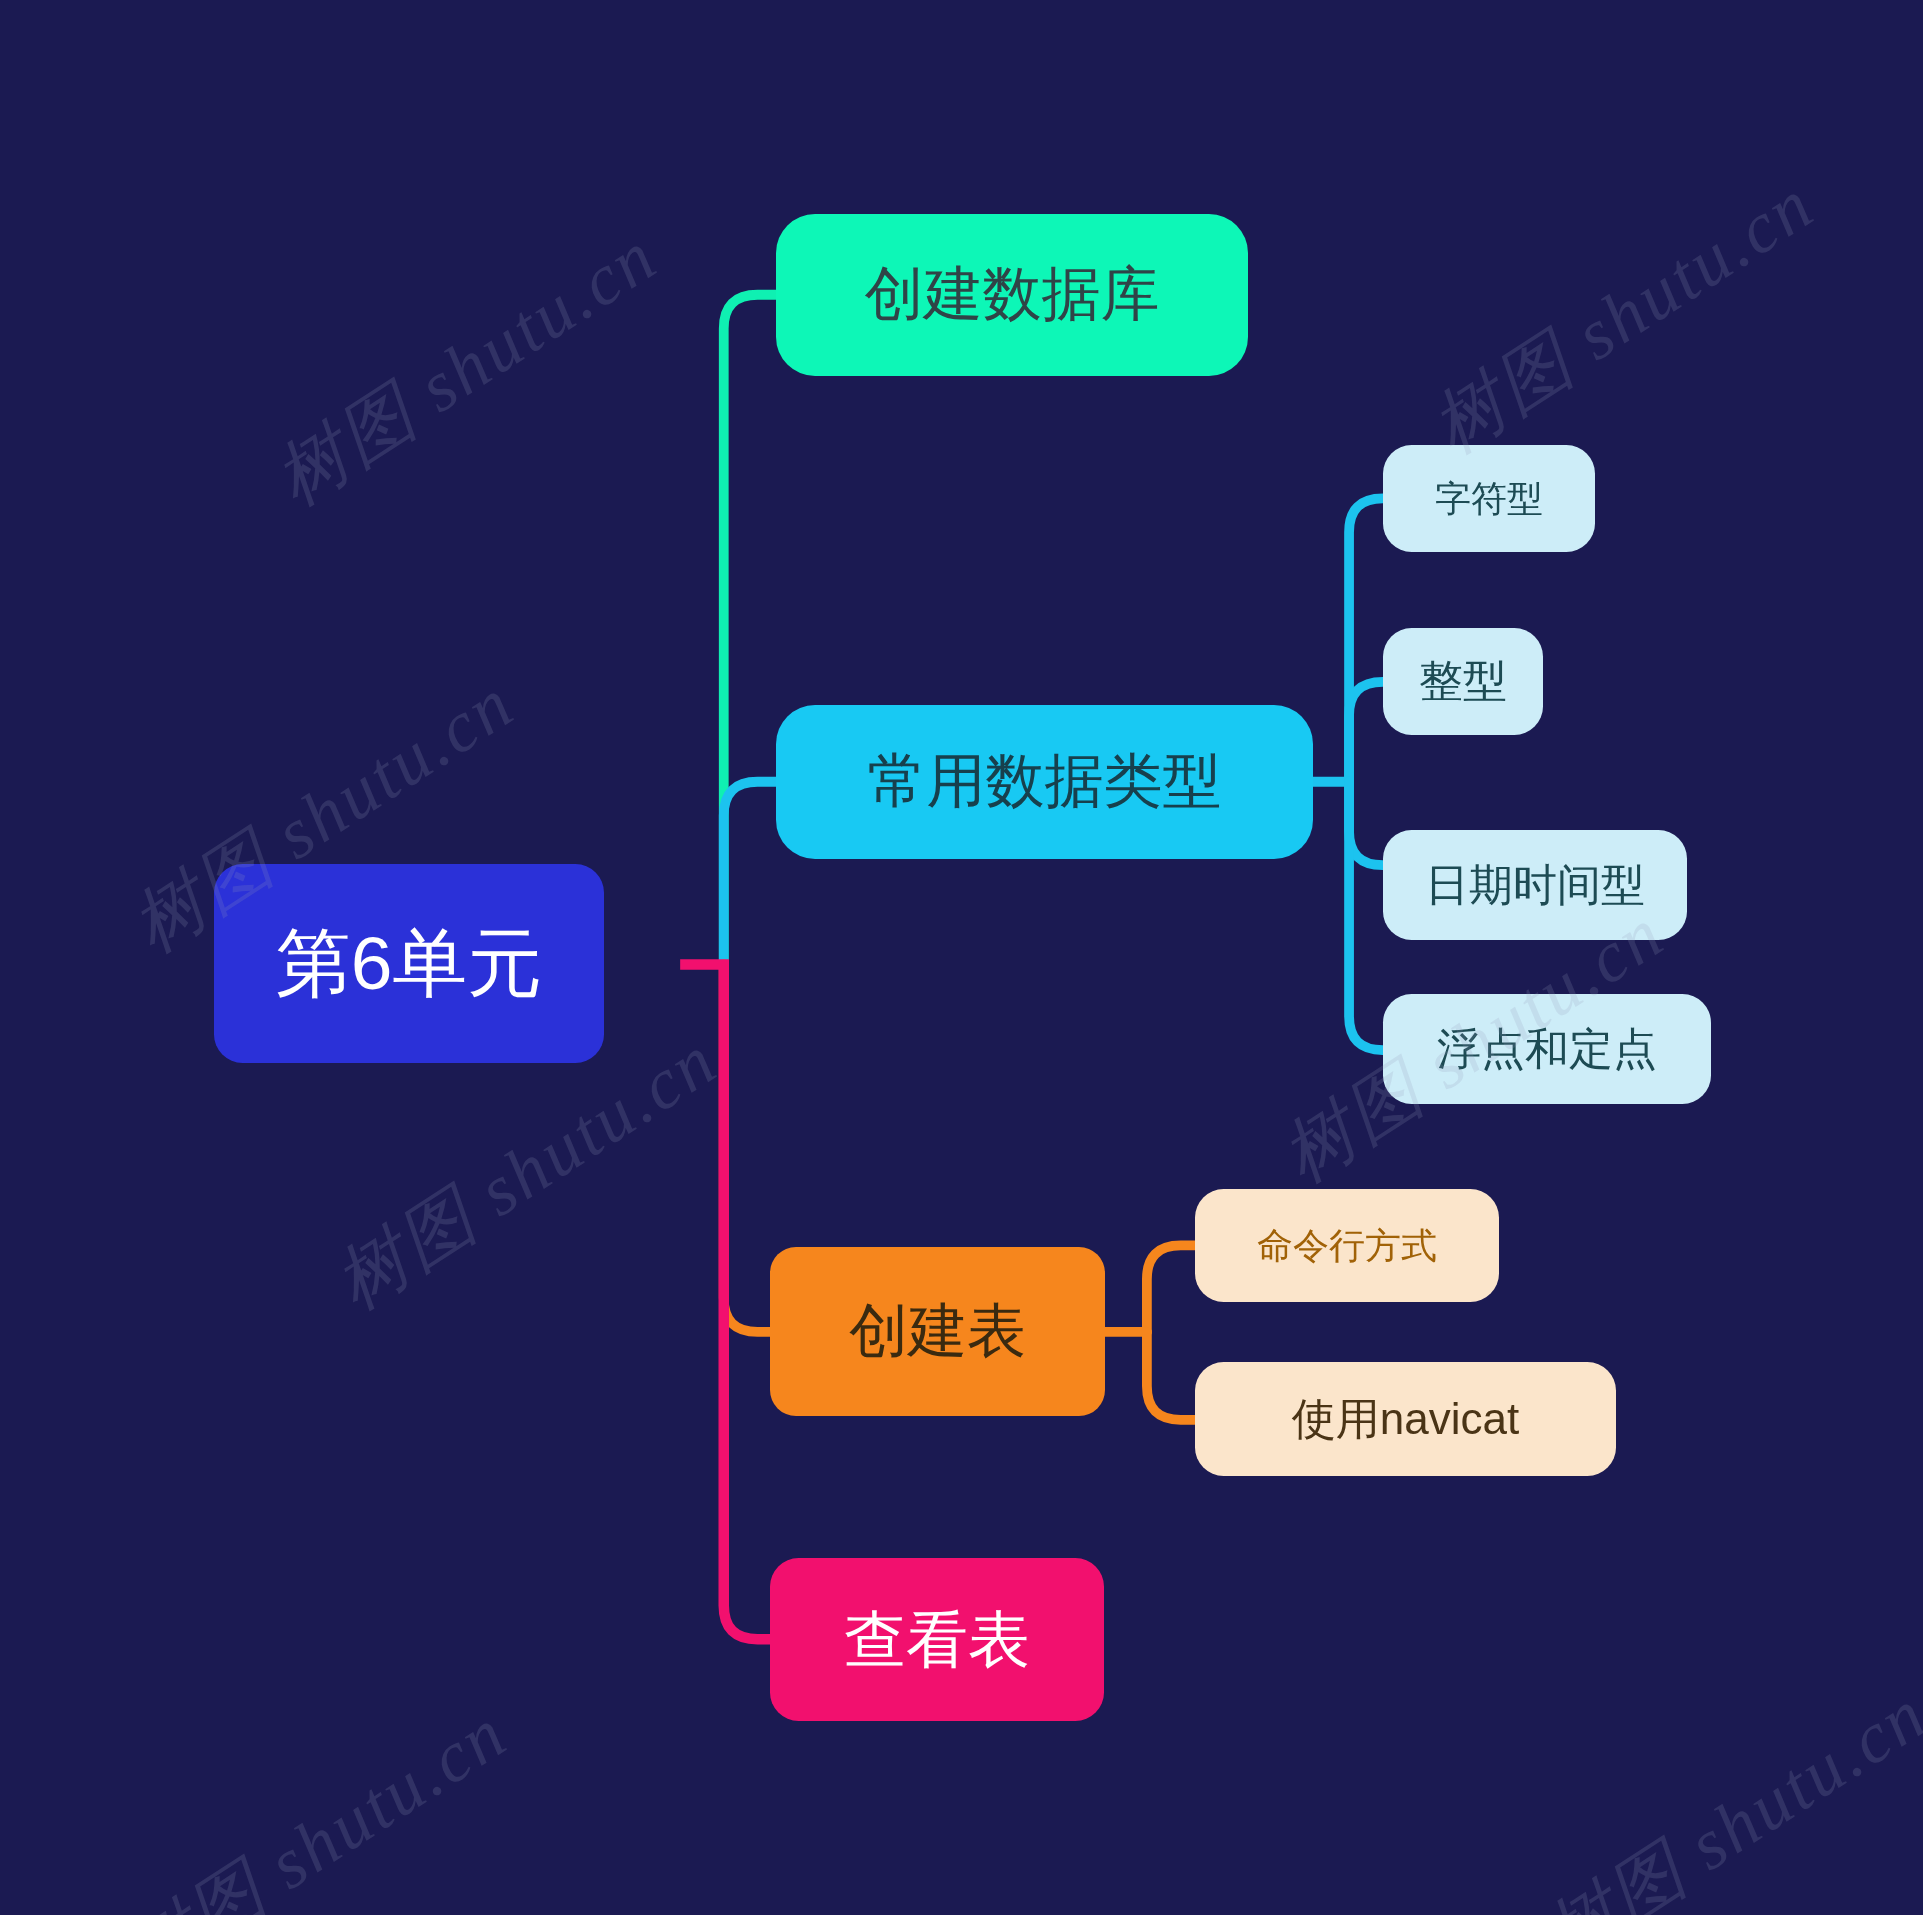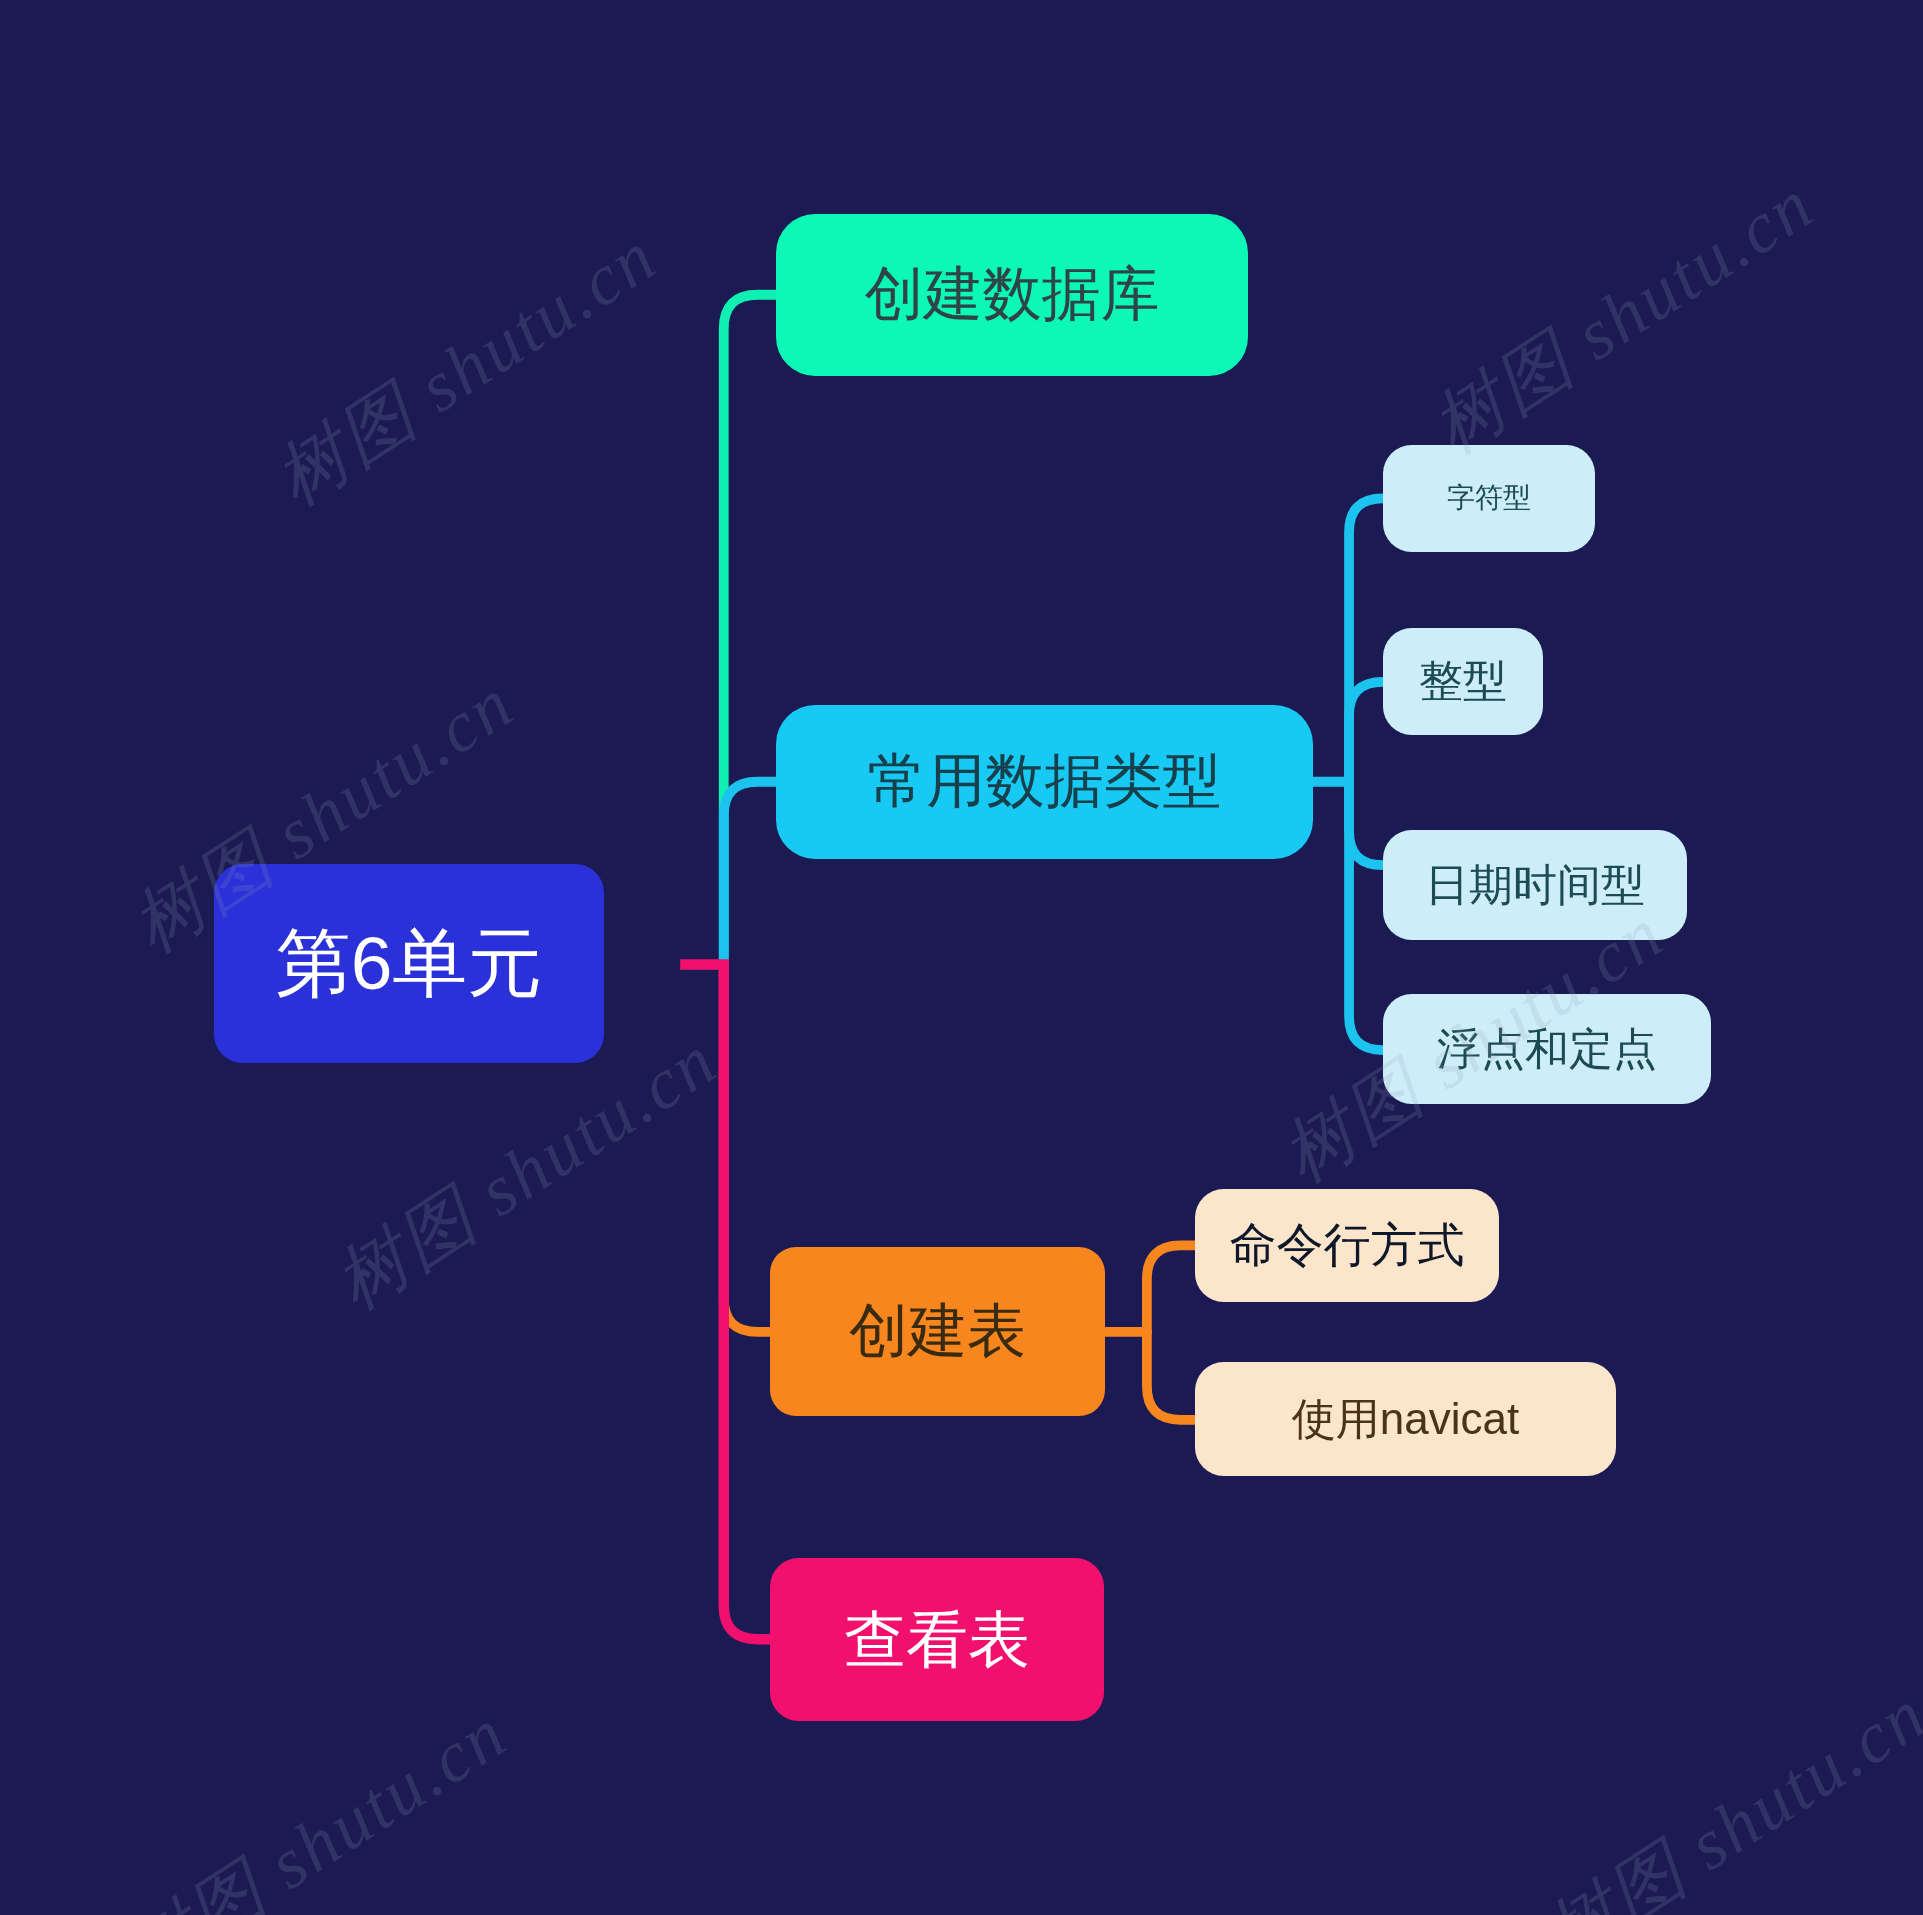--- a/index.html
+++ b/index.html
@@ -8,31 +8,31 @@
   #wires{position:absolute;left:0;top:0;z-index:1;}
   .node{position:absolute;display:flex;align-items:center;justify-content:center;
         box-sizing:border-box;z-index:2;text-align:center;line-height:1.15;}
   .node-root{left:214px;top:864px;width:390px;height:199px;background:#2b31d8;border-radius:28.6px;
              color:#ffffff;font-size:75px;}
   .node-createdb{left:776px;top:214px;width:472px;height:162px;background:#0df7b7;border-radius:39px;
              color:#2f4447;font-size:59px;}
   .node-datatypes{left:776px;top:705px;width:537px;height:154px;background:#18c9f3;border-radius:39px;
              color:#17404d;font-size:59px;}
   .node-chartype{left:1383px;top:445px;width:212px;height:107px;background:#cdedf8;border-radius:28.6px;
-             color:#1d4b54;font-size:28px;}
+             color:#1d4b54;font-size:36px;}
   .node-inttype{left:1383px;top:628px;width:160px;height:107px;background:#cdedf8;border-radius:28.6px;
              color:#1d4b54;font-size:44px;}
   .node-datetype{left:1383px;top:810px;width:304px;height:110px;background:#cdedf8;border-radius:28.6px;
              color:#1d4b54;font-size:44px;margin-top:20px;}
   .node-floattype{left:1383px;top:994px;width:328px;height:110px;background:#cdedf8;border-radius:28.6px;
              color:#1d4b54;font-size:44px;}
   .node-createtable{left:770px;top:1247px;width:335px;height:169px;background:#f6861d;border-radius:26px;
              color:#3a2a10;font-size:59px;}
   .node-cmdline{left:1195px;top:1189px;width:304px;height:113px;background:#fbe5cb;border-radius:28.6px;
-             color:#0f172a;font-size:47px;}
+             color:#a16207;font-size:36px;}
   .node-navicat{left:1195px;top:1362px;width:421px;height:114px;background:#fbe5cb;border-radius:28.6px;
              color:#4a3416;font-size:44px;}
   .node-viewtable{left:770px;top:1558px;width:334px;height:163px;background:#f2106e;border-radius:28.6px;
              color:#ffffff;font-size:62px;}
   .wm{position:absolute;z-index:5;transform:translate(-50%,-50%) rotate(-33deg);
       font-family:"Liberation Serif","DejaVu Serif",serif;font-style:italic;
       font-size:72px;white-space:nowrap;color:rgba(150,153,185,0.19);
       letter-spacing:3px;pointer-events:none;}
 </style>
 </head>

